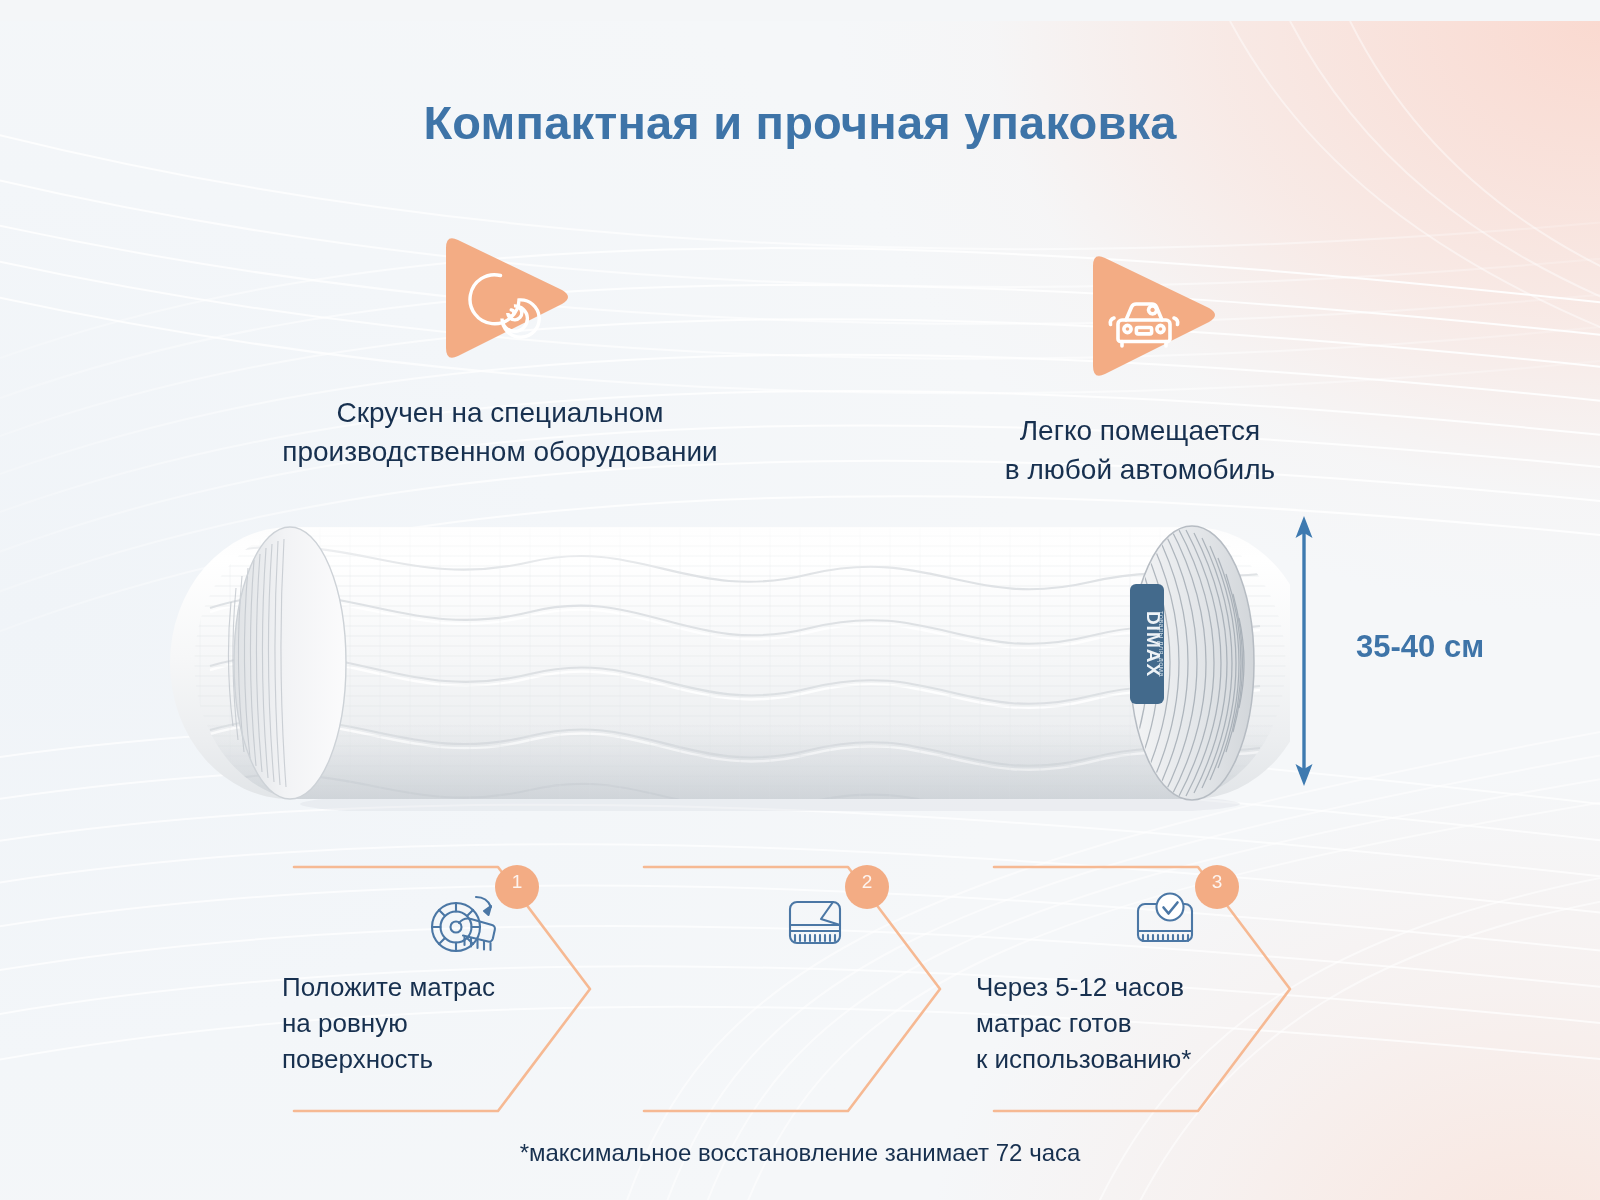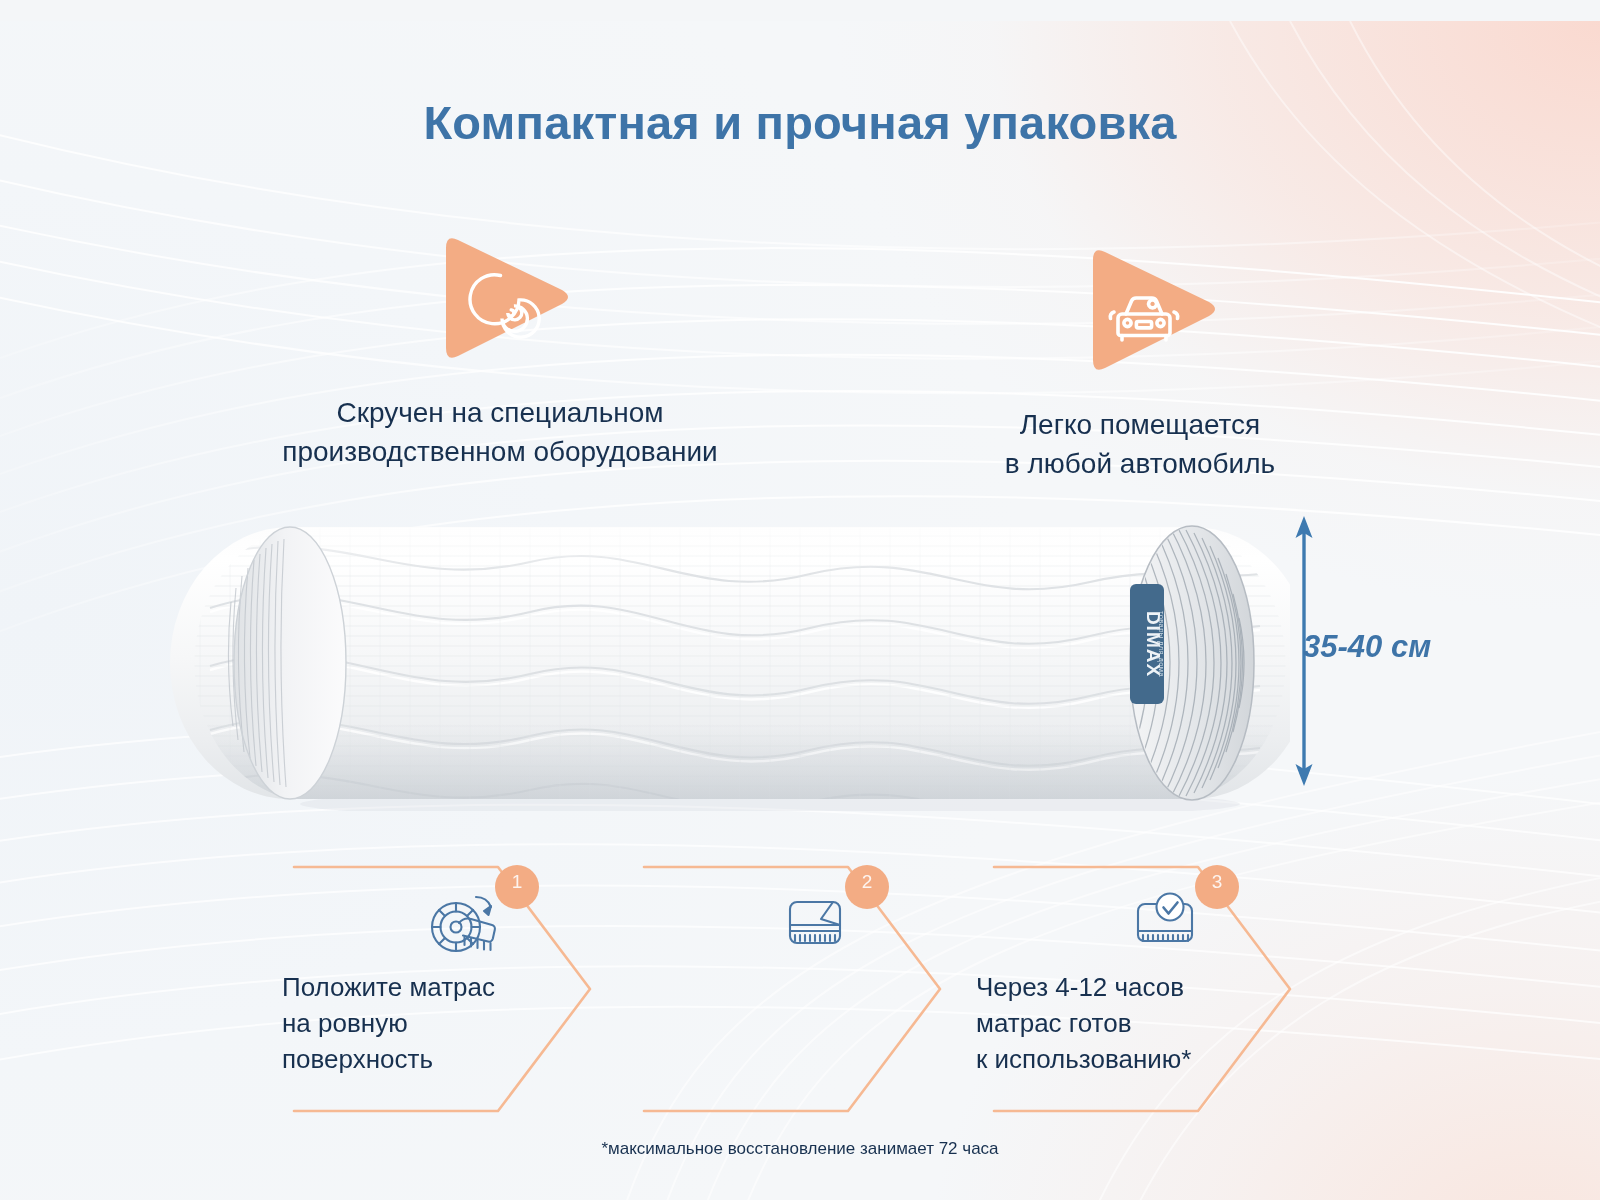--- a/index.html
+++ b/index.html
@@ -28,33 +28,33 @@
   }
 
   
   .feature{position:absolute;text-align:center;}
   .tri{position:relative;margin:0 auto;width:150px;height:150px;}
   .tri svg{display:block;}
   .feature .cap{
     margin-top:20px;font-size:28px;line-height:39px;color:#17304f;white-space:pre-line;
   }
   #feat1{left:140px;top:202px;width:720px;}
-  #feat2{left:860px;top:214px;width:560px;}
+  #feat2{left:860px;top:220px;width:560px;}
   #feat1 .tri{margin-left:289px;}
   #feat2 .tri{margin-left:216px;}
 
   
   #roll{position:absolute;left:170px;top:495px;width:1120px;height:295px;}
   #roll svg{display:block;}
 
   
   #dim{position:absolute;left:1278px;top:495px;width:60px;height:270px;}
   #dimlabel{
-    position:absolute;left:1303px;top:608px;
-    font-size:31px;font-weight:bold;color:#3e74a8;white-space:nowrap;font-style:italic;
+    position:absolute;left:1356px;top:608px;
+    font-size:31px;font-weight:bold;color:#3e74a8;white-space:nowrap;
   }
 
   
   #steps{position:absolute;left:290px;top:840px;width:1020px;height:255px;}
   .step{position:absolute;top:0;width:350px;height:255px;}
   #step1{left:0;}
   #step2{left:350px;}
   #step3{left:700px;}
   .step .chev{position:absolute;left:0;top:0;width:350px;height:255px;}
   .step .icon{position:absolute;left:50%;top:28px;transform:translateX(-50%);width:78px;height:72px;}
@@ -66,21 +66,21 @@
     position:absolute;left:0;top:108px;width:300px;text-align:left;
     font-size:26px;line-height:36px;color:#17304f;white-space:pre-line;
   }
   #step1 .slabel{left:-8px;}
   #step2 .slabel{left:-6px;}
   #step3 .slabel{left:-14px;width:320px;}
 
   
   #footnote{
     position:absolute;left:0;top:1118px;width:1600px;text-align:center;
-    font-size:17px;color:#17304f;
+    font-size:24px;color:#17304f;
   }
 </style>
 </head>
 <body>
 
 <div id="stage">
 
   <svg class="bgsvg" viewBox="0 0 1600 1200" preserveAspectRatio="none" aria-hidden="true">
     <defs>
       <linearGradient id="wfade" x1="0" y1="0" x2="1" y2="0">
@@ -364,21 +364,21 @@
         <svg viewBox="0 0 78 72" width="78" height="72" aria-hidden="true">
           <g fill="none" stroke="#4b77a5" stroke-width="2.1" stroke-linecap="round" stroke-linejoin="round">
             <path d="M12 22 a7 7 0 0 1 7 -7 h40 a7 7 0 0 1 7 7 v24 a6 6 0 0 1 -6 6 h-42 a6 6 0 0 1 -6 -6 z"></path>
             <path d="M12 42 h54"></path>
             <path d="M17 46 v6 M22 46 v6 M27 46 v6 M32 46 v6 M37 46 v6 M42 46 v6 M47 46 v6 M52 46 v6 M57 46 v6 M62 46 v6"></path>
             <circle cx="44" cy="18" r="13.5" fill="#ffffff"></circle>
             <path d="M37.5 18.5 l5 6 l9 -11" stroke-width="2.6"></path>
           </g>
         </svg>
       </div>
-      <div class="slabel">Через 4-12 часов
+      <div class="slabel">Через 5-12 часов
 матрас готов
 к использованию*</div>
     </div>
 
   </div>
 
   <div id="footnote">*максимальное восстановление занимает 72 часа</div>
 
 </div>
 

